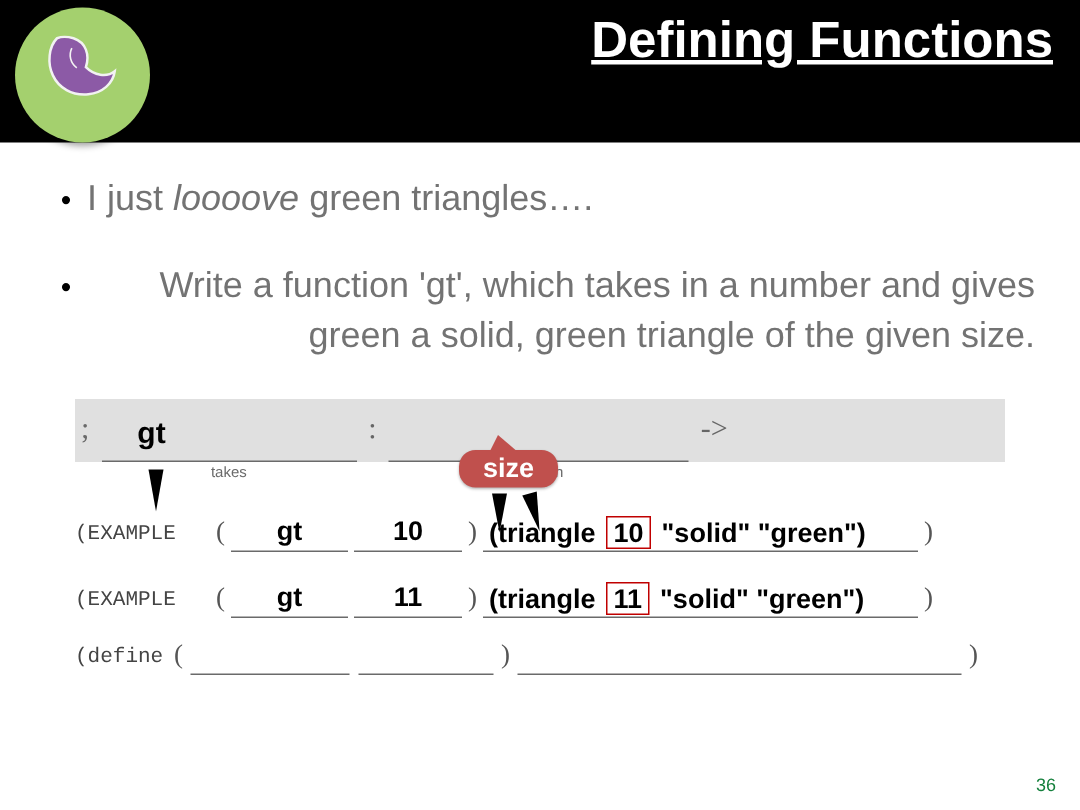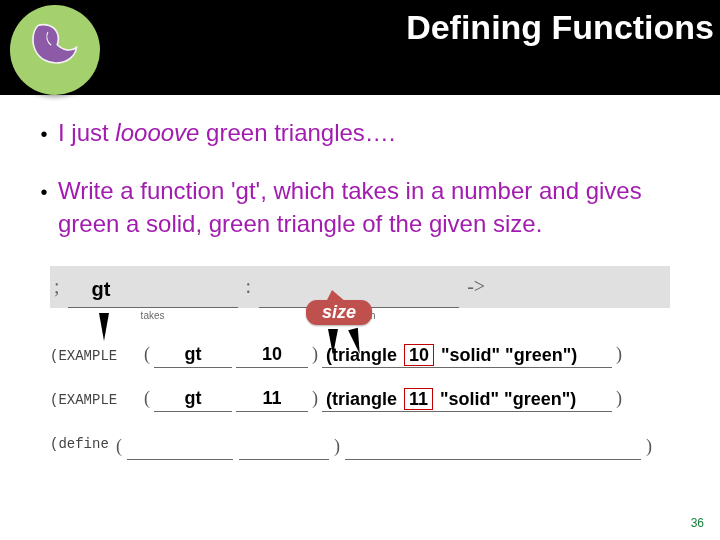--- a/index.html
+++ b/index.html
@@ -37,47 +37,49 @@
   .logo-shoe {
     position: absolute;
     top: 15px;
     left: 12px;
     width: 65px;
     height: 55px;
   }
   .logo-shoe svg { width: 100%; height: 100%; }
   .title {
     position: absolute;
-    right: 6px;
+    right: 18px;
     top: 8px;
     font-size: 34px;
     font-weight: bold;
     color: #ffffff;
     letter-spacing: 0;
+    text-decoration: underline;
   }
   .content {
     padding: 22px 30px 0 30px;
   }
   .bullet-row {
     display: flex;
     align-items: flex-start;
     margin-bottom: 26px;
     line-height: 1.35;
   }
   .bullet-dot {
     font-size: 20px;
     color: #000;
     width: 28px;
     text-align: center;
     margin-top: 4px;
     flex-shrink: 0;
   }
   .bullet-text {
     font-size: 24px;
-    color: #a21caf;
+    color: #737373;
+    text-align: right;
   }
   .em { font-style: italic; }
   .worksheet {
     position: relative;
     margin-top: 10px;
     padding: 0 20px;
   }
   .contract-row {
     display: flex;
     align-items: flex-end;
@@ -183,25 +185,25 @@
   .paren { margin: 0 2px 3px 2px; color: #555; font-size: 18px; }
   .box {
     display: inline-block;
     border: 1.5px solid #c00000;
     padding: 0 4px;
     margin: 0 2px;
     line-height: 20px;
   }
   .define-row {
     display: flex;
-    align-items: flex-start;
+    align-items: flex-end;
     font-family: "Times New Roman", serif;
     font-size: 18px;
     color: #444;
-    margin-top: 24px;
+    margin-top: 8px;
     height: 30px;
   }
   .define-row .ex-label { width: 64px; }
   .d-blank {
     border-bottom: 1px solid #6a6a6a;
     height: 24px;
     margin: 0 3px;
   }
   .d-blank.n1 { width: 106px; }
   .d-blank.n2 { width: 90px; }
@@ -255,21 +257,21 @@
         <span class="sublabel">takes</span>
         <span class="arrow-down" style="left:36px;"></span>
       </span>
       <span class="sep">:</span>
       <span class="blank b2">
         <span class="sublabel">domain</span>
       </span>
       <span class="sep">-&gt;</span>
     </div>
 
-    <div class="callout size" style="left:276px; top:34px;font-style:italic;">
+    <div class="callout size" style="left:276px; top:34px;">
       <span>size</span>
       <span class="tail"></span>
       <span style="position:absolute; left:22px; bottom:-30px; width:0;height:0;border-left:5px solid transparent;border-right:5px solid transparent;border-top:26px solid #000;"></span>
       <span style="position:absolute; left:42px; bottom:-30px; width:0;height:0;border-left:5px solid transparent;border-right:5px solid transparent;border-top:26px solid #000; transform:rotate(-15deg); transform-origin:top;"></span>
     </div>
 
     <div class="ex-row">
       <span class="ex-label">(EXAMPLE</span>
       <span class="paren">(</span>
       <span class="ex-blank col-name">gt</span>

